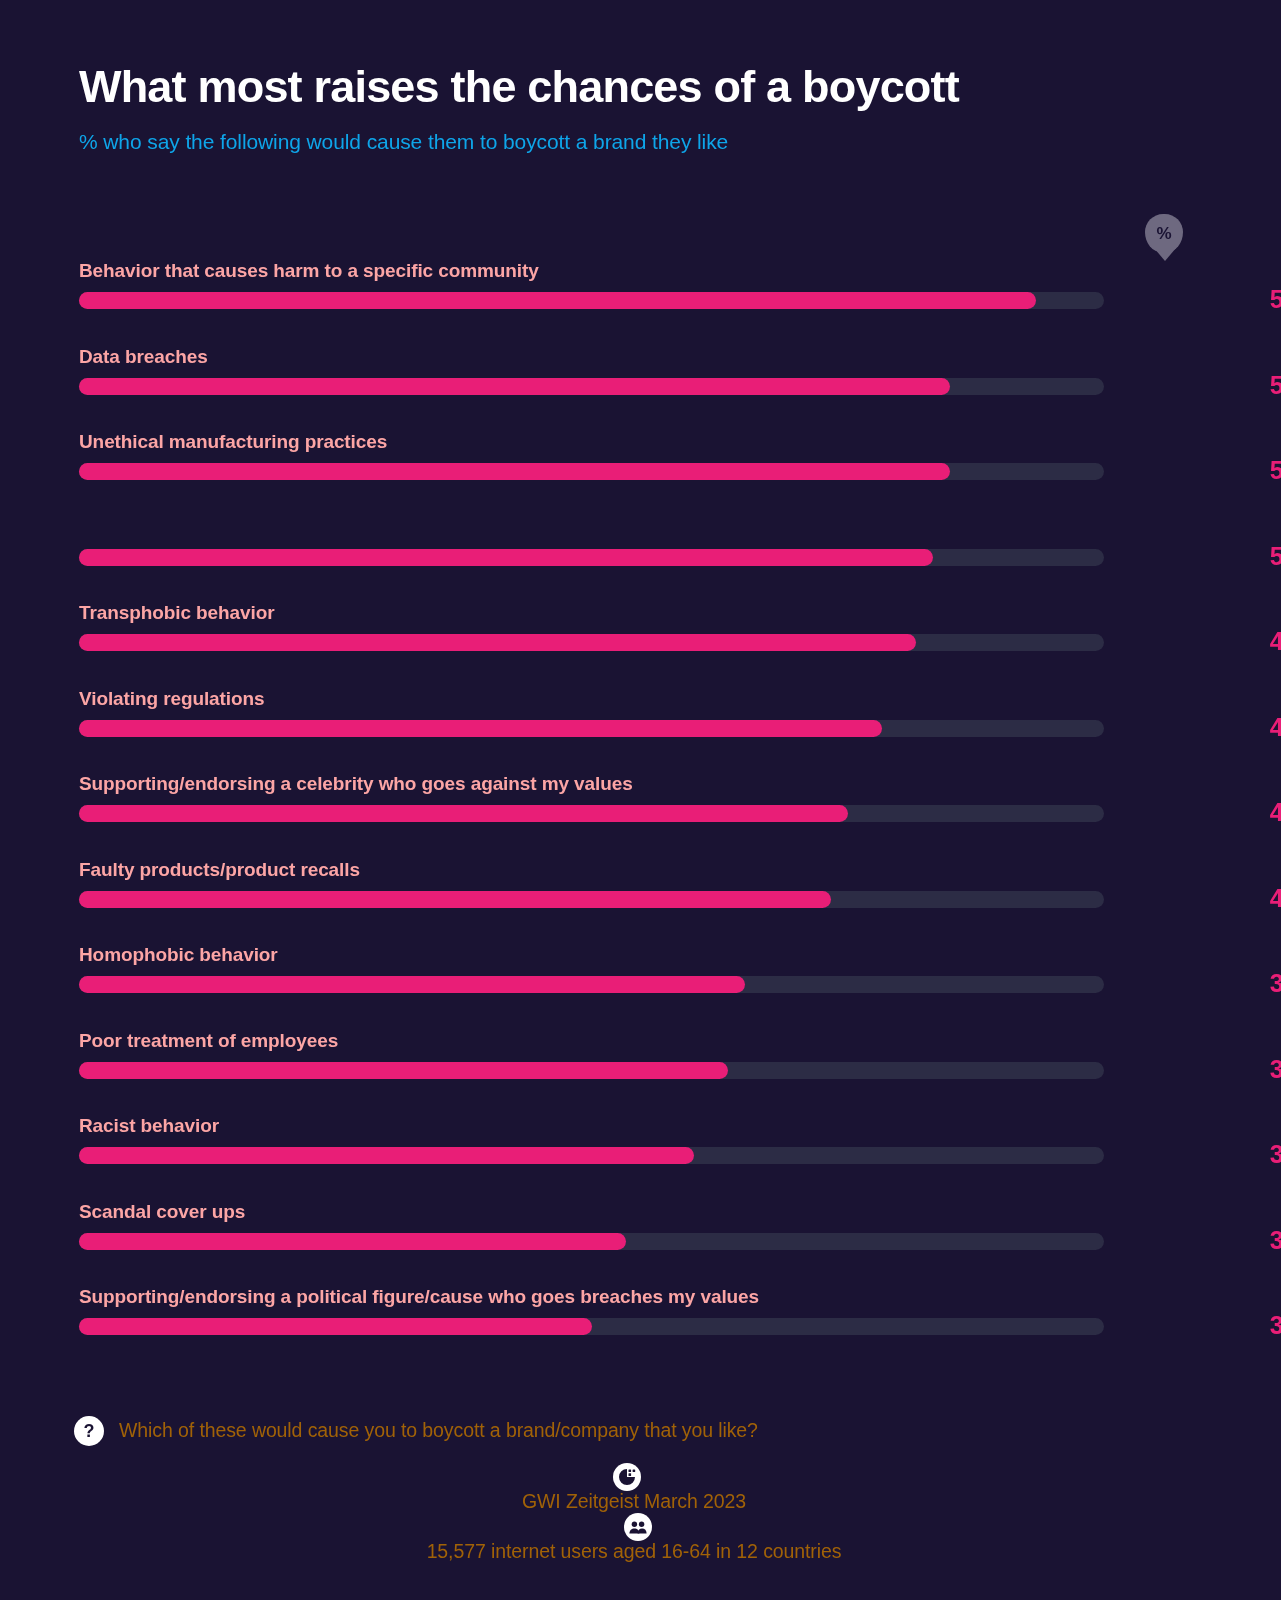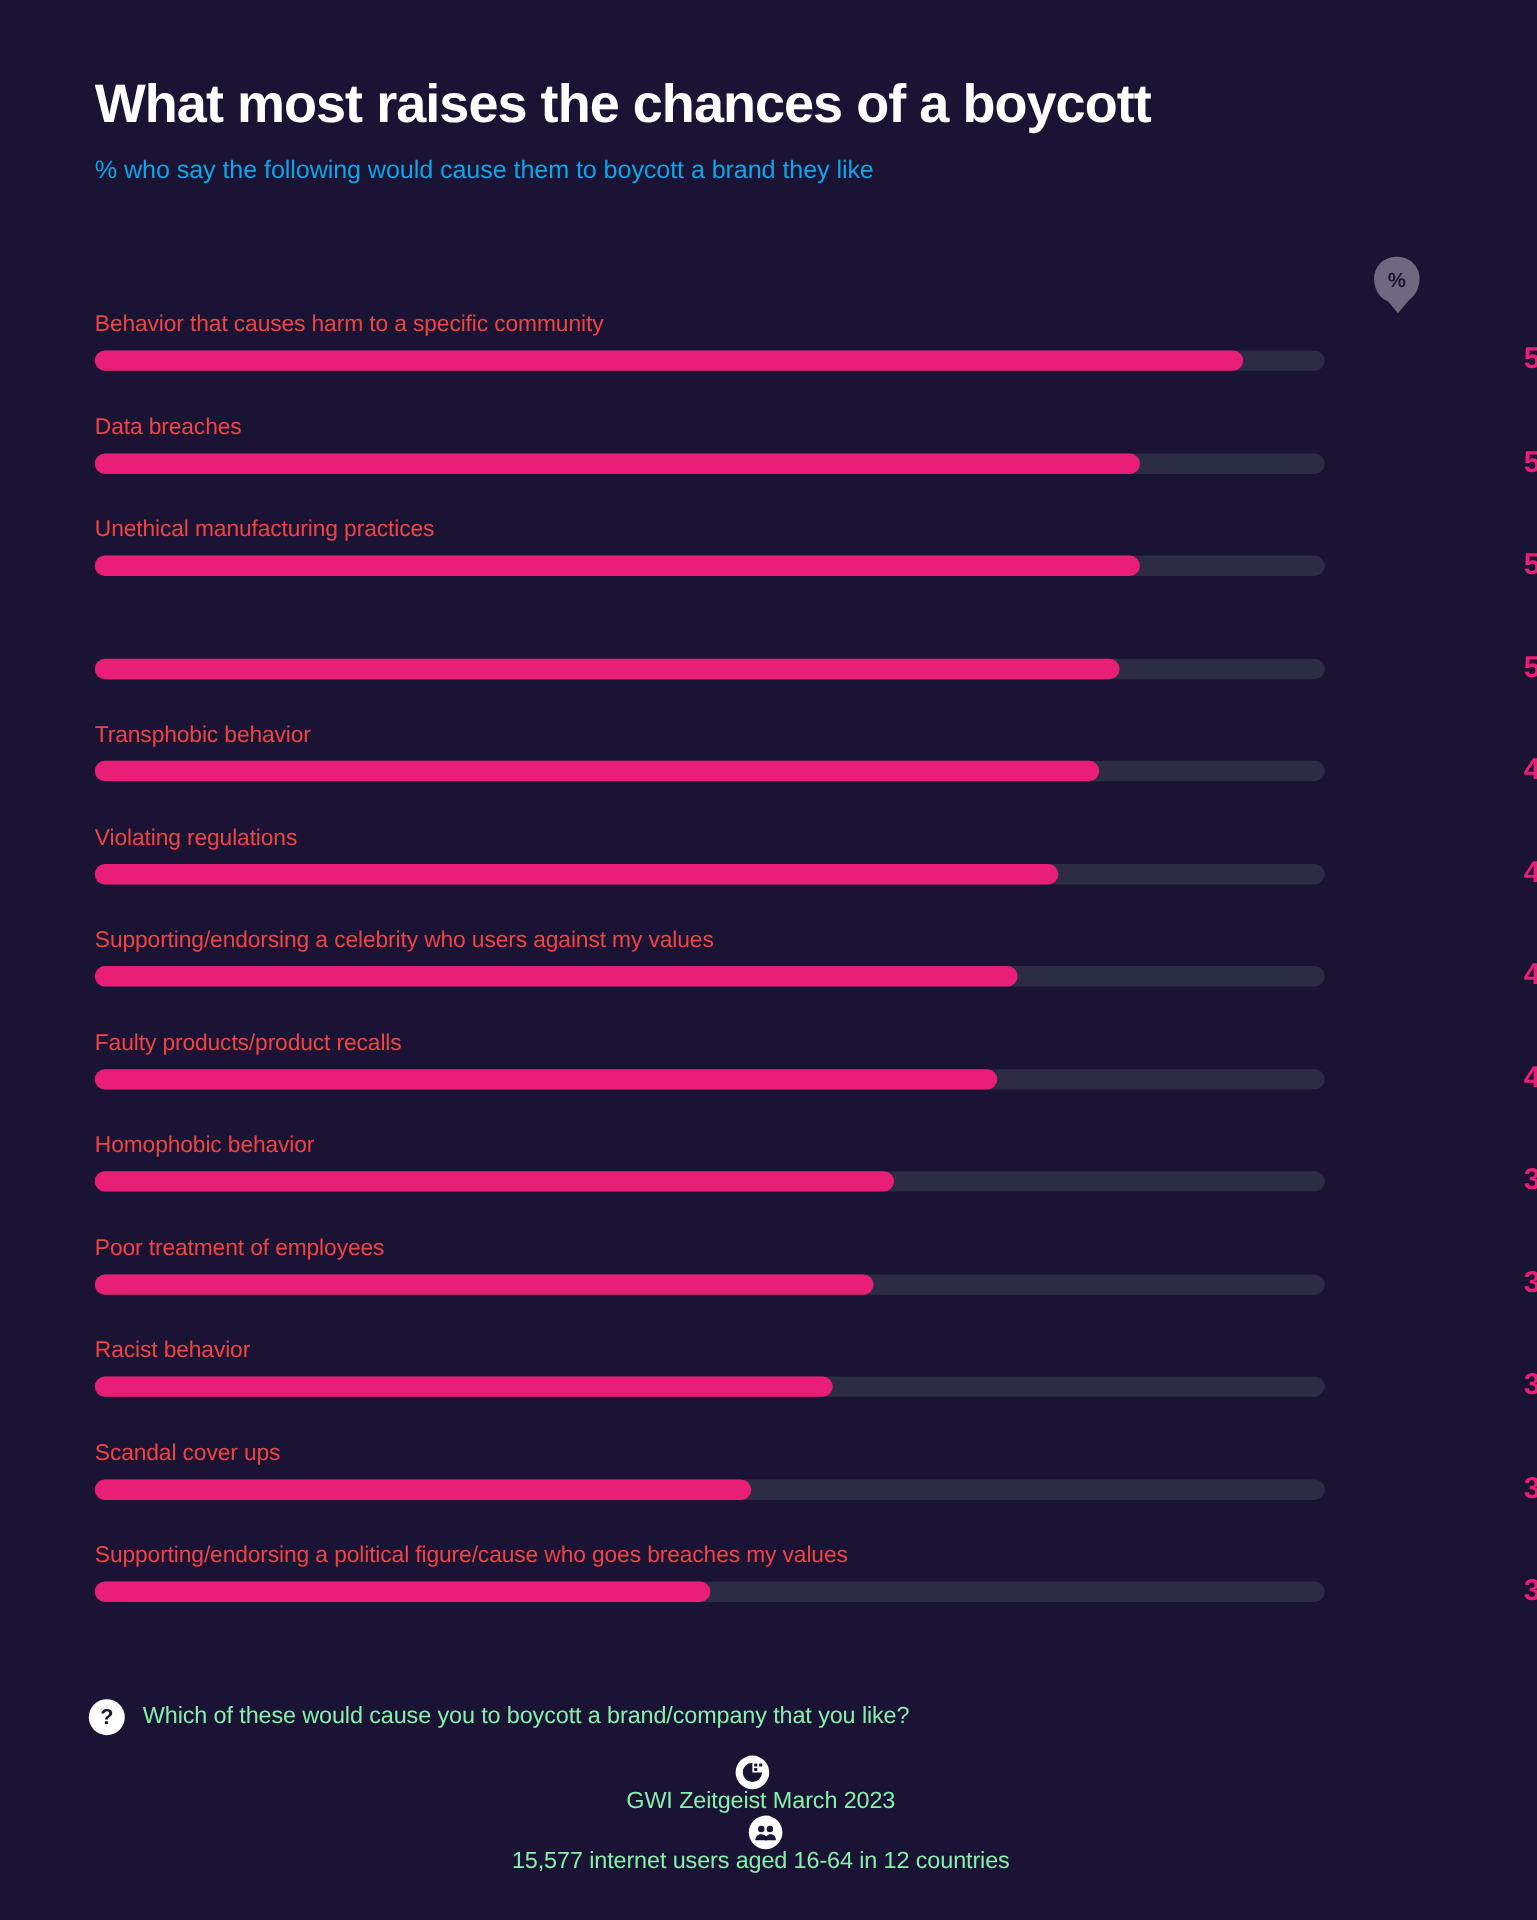--- a/index.html
+++ b/index.html
@@ -92,22 +92,22 @@
     width: 1110px;
   }
 
   .row {
     position: relative;
     height: 85.5px;
   }
 
   .row-label {
     font-size: 19px;
-    font-weight: 400;
-    color: #ef4444;
+    font-weight: 700;
+    color: #fca5a5;
     letter-spacing: -0.1px;
     line-height: 1;
     padding-top: 5px;
   }
 
   .bar-track {
     position: absolute;
     left: 0;
     top: 36px;
     width: 1025px;
@@ -148,21 +148,21 @@
 
   .footer-row {
     display: flex;
     align-items: center;
     height: 42px;
   }
   .footer-row.second { margin-top: 10px; flex-direction: column; }
 
   .footer-text {
     font-size: 19.5px;
-    color: #86efac;
+    color: #a16207;
     letter-spacing: -0.1px;
     line-height: 1;
     text-align: center;
   }
 
   .icon-circle {
     width: 30px;
     height: 30px;
     border-radius: 50%;
     background: #ffffff;
@@ -247,21 +247,21 @@
         <div class="row-value">49</div>
       </div>
       <div class="row">
         <div class="row-label">Violating regulations</div>
         <div class="bar-track">
           <div class="bar-fill" style="width: 802.917px; background: rgb(233, 30, 119);"></div>
         </div>
         <div class="row-value">47</div>
       </div>
       <div class="row">
-        <div class="row-label">Supporting/endorsing a celebrity who users against my values</div>
+        <div class="row-label">Supporting/endorsing a celebrity who goes against my values</div>
         <div class="bar-track">
           <div class="bar-fill" style="width: 768.75px; background: rgb(233, 30, 119);"></div>
         </div>
         <div class="row-value">45</div>
       </div>
       <div class="row">
         <div class="row-label">Faulty products/product recalls</div>
         <div class="bar-track">
           <div class="bar-fill" style="width: 751.667px; background: rgb(233, 30, 119);"></div>
         </div>

